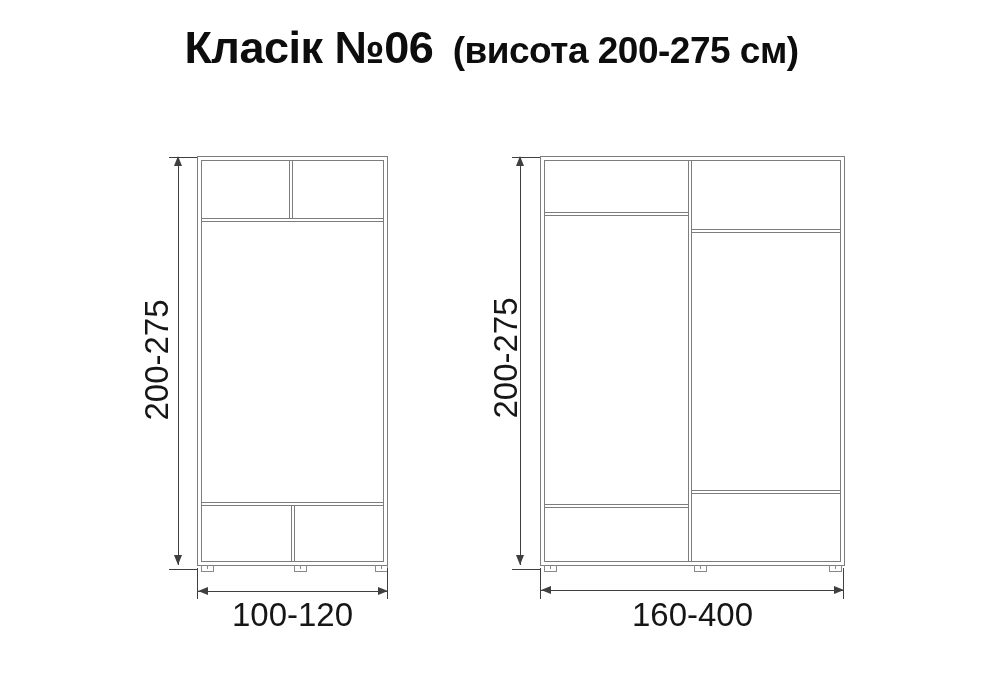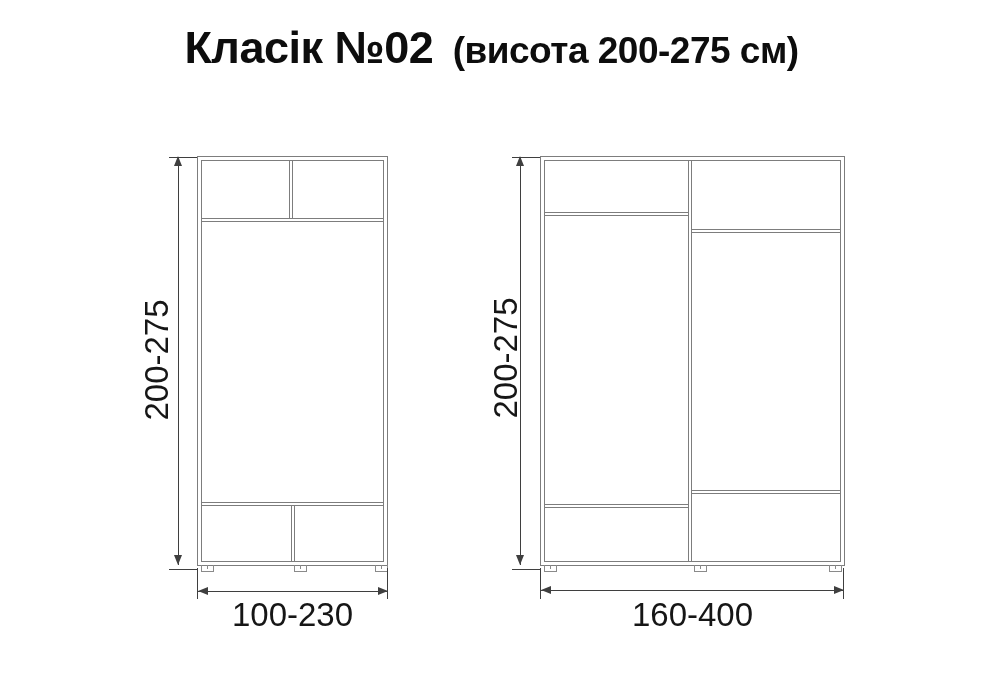--- a/index.html
+++ b/index.html
@@ -32,21 +32,21 @@
 
   .dim-label{position:absolute;font-size:33px;color:#161616;text-align:center;white-space:nowrap;}
   .rot{transform:rotate(-90deg);}
 </style>
 </head>
 <body>
 
 <div class="stage">
 
   <div class="title">
-    <span class="title-main">Класік №02</span>
+    <span class="title-main">Класік №06</span>
     <span class="title-sub">(висота 200-275 см)</span>
   </div>
 
   <div class="box-outer" style="left:197px;top:156px;width:191px;height:410px;">
     <div class="box-inner"></div>
 
     <div class="vdiv" style="left:91px;top:4px;height:57px;"></div>
 
     <div class="shelf" style="left:4px;width:181px;top:61px;"></div>
 
@@ -70,21 +70,21 @@
   <div class="arr down" style="left:174px;top:555px;"></div>
   <div class="tick" style="left:169px;top:157px;width:28px;"></div>
   <div class="tick" style="left:169px;top:569px;width:28px;"></div>
   <div class="dim-label rot" style="left:71px;top:342px;width:170px;height:36px;">200-275</div>
 
   <div class="ext" style="left:197px;top:568px;height:31px;"></div>
   <div class="ext" style="left:387px;top:568px;height:31px;"></div>
   <div class="dline" style="left:198px;top:591px;width:190px;height:1px;"></div>
   <div class="arr west" style="left:198px;top:587px;"></div>
   <div class="arr east" style="left:378px;top:587px;"></div>
-  <div class="dim-label" style="left:197px;top:596px;width:191px;">100-230</div>
+  <div class="dim-label" style="left:197px;top:596px;width:191px;">100-120</div>
 
   <div class="box-outer" style="left:540px;top:156px;width:305px;height:410px;">
     <div class="box-inner"></div>
 
     <div class="vdiv" style="left:147px;top:4px;height:400px;"></div>
 
     <div class="shelf" style="left:4px;width:143px;top:55px;"></div>
     <div class="shelf" style="left:4px;width:143px;top:347px;"></div>
 
     <div class="shelf" style="left:151px;width:148px;top:72px;"></div>

